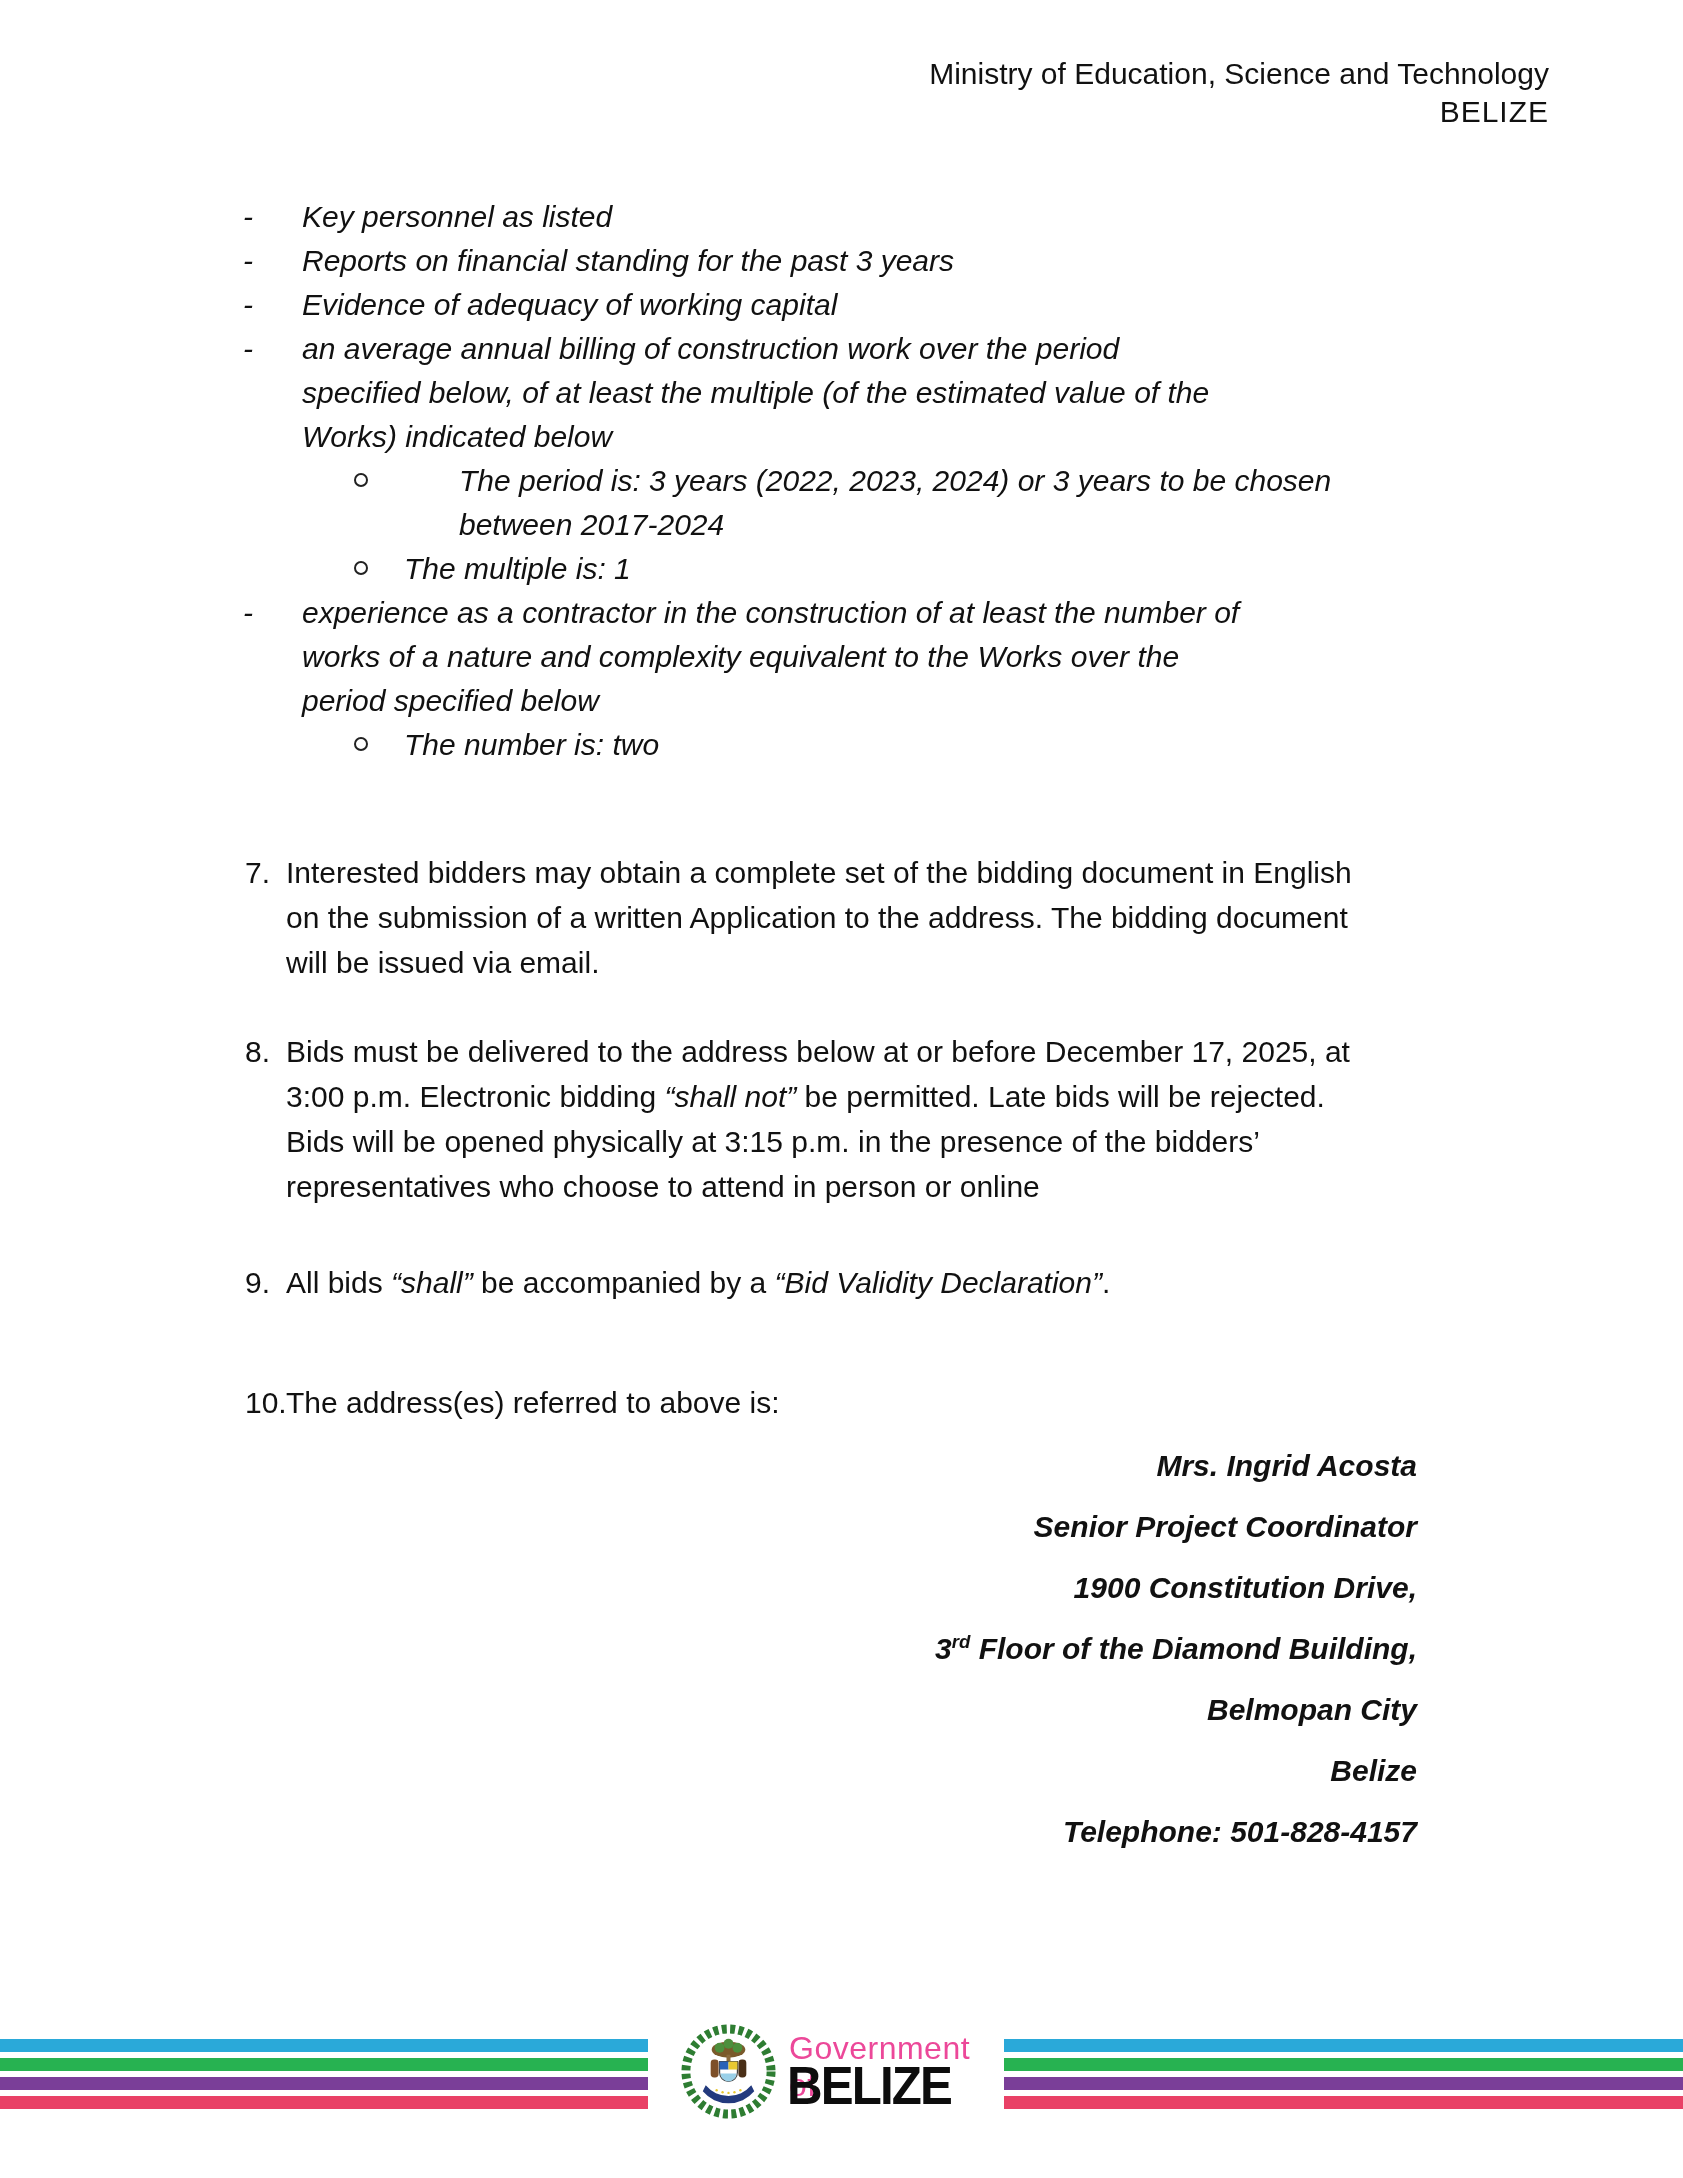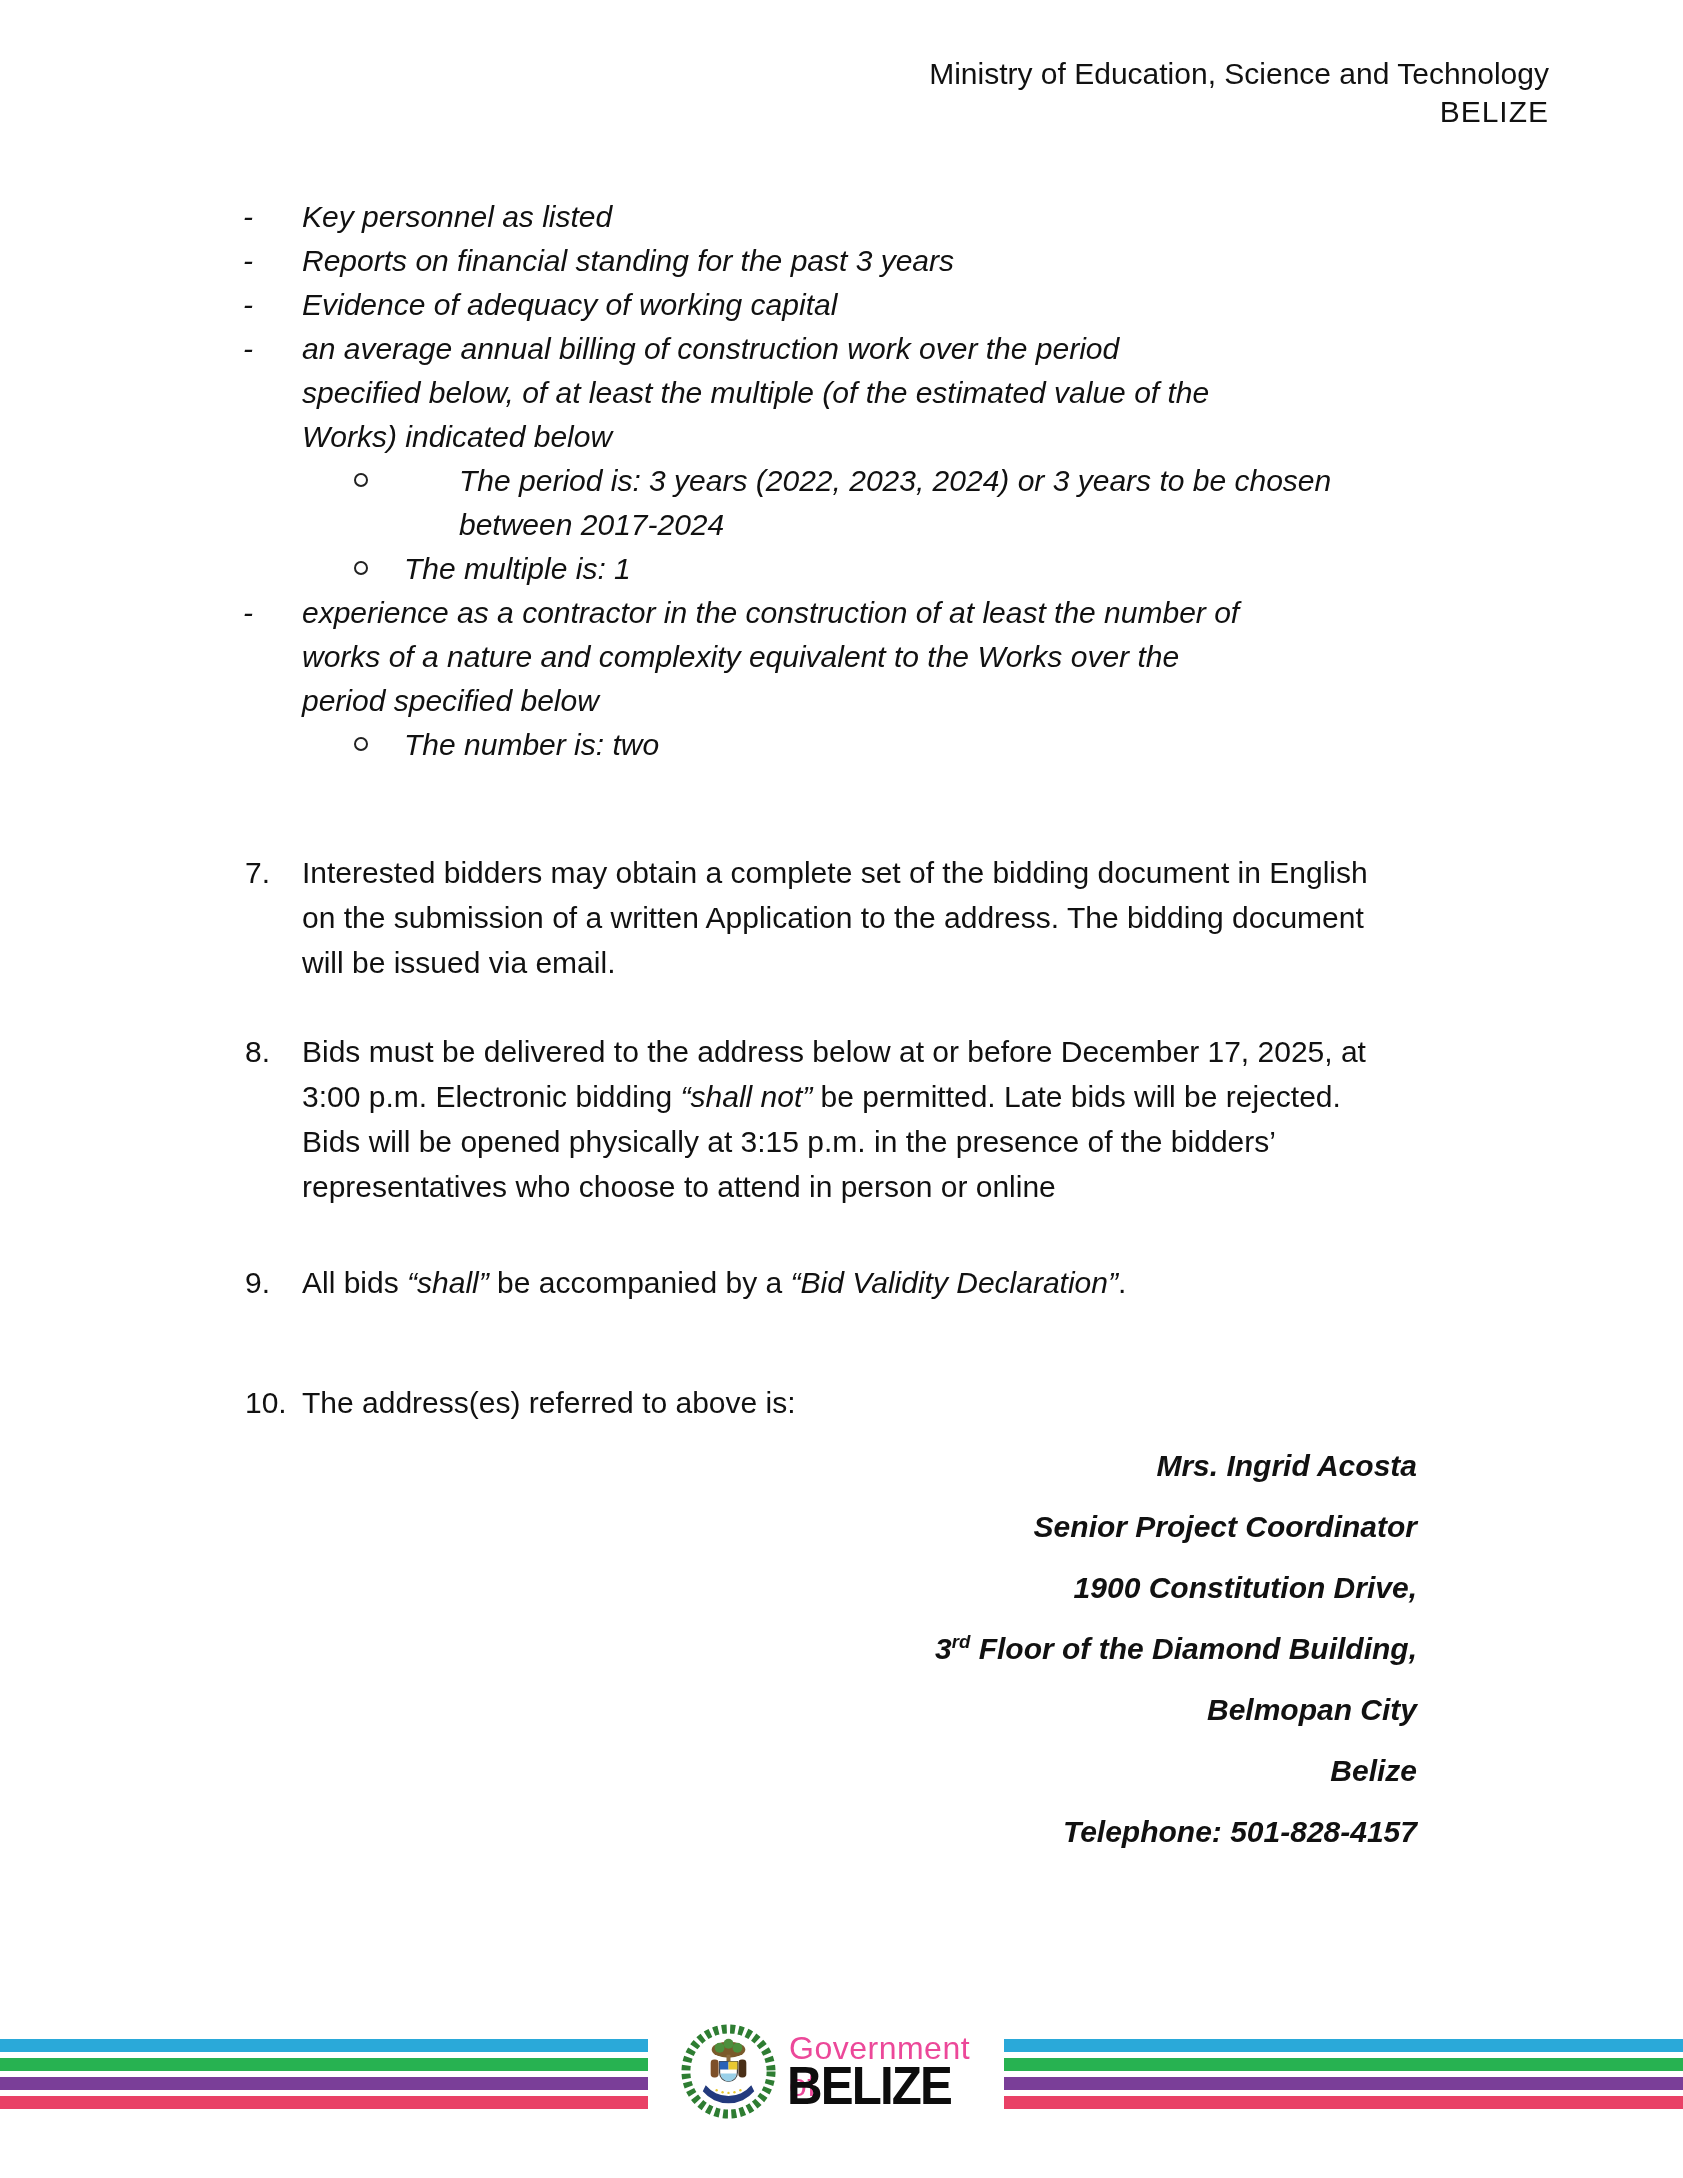--- a/index.html
+++ b/index.html
@@ -21,21 +21,21 @@
   .req.lvl1 { padding-left:59px; }
   .req.lvl2 { padding-left:161px; }
   .req.lvl2.wide { padding-left:216px; }
   .req .dash { position:absolute; left:0; top:0; }
   .req .ring { position:absolute; left:111px; top:14px; width:14px; height:14px;
                border:2px solid #222; border-radius:50%; box-sizing:border-box; }
 
   
   .para { position:absolute; left:243px; width:1247px; font-size:30px; line-height:45px; }
   .para .num { position:absolute; left:2px; top:0; }
-  .para .ptext { margin-left:59px; }
+  .para .ptext { margin-left:43px; }
   .para.num-italic .num { }
   .it { font-style:italic; }
   sup { font-size:0.62em; line-height:0; }
 
   
   .address { position:absolute; top:1435px; left:243px; width:1174px;
              text-align:right; font-weight:bold; font-style:italic;
              font-size:30px; line-height:61px; }
 
   

